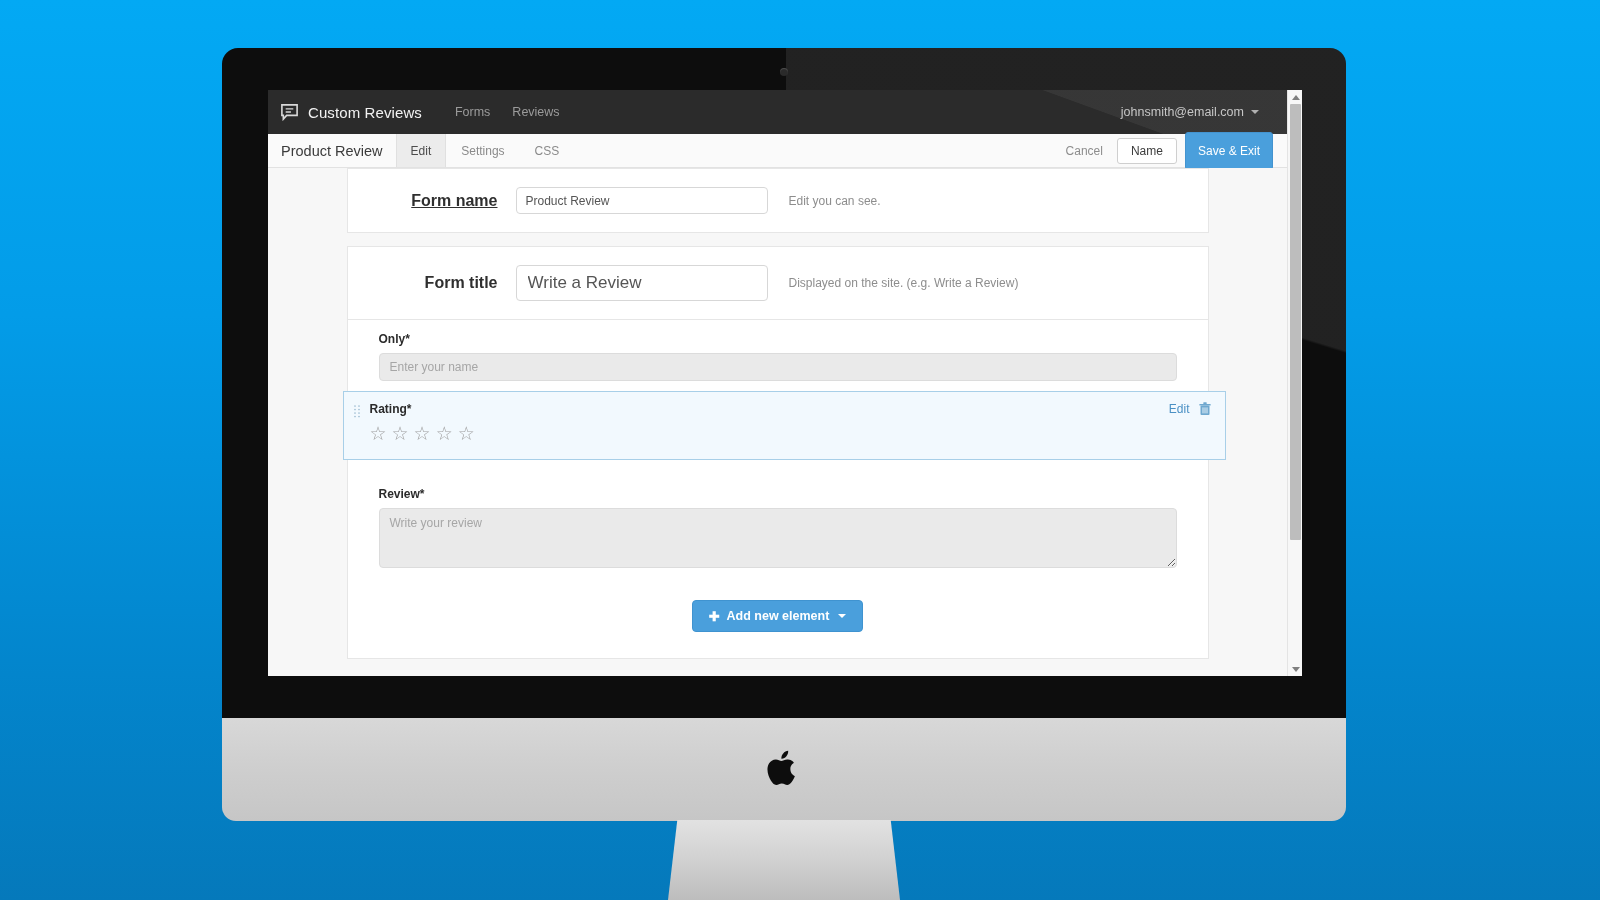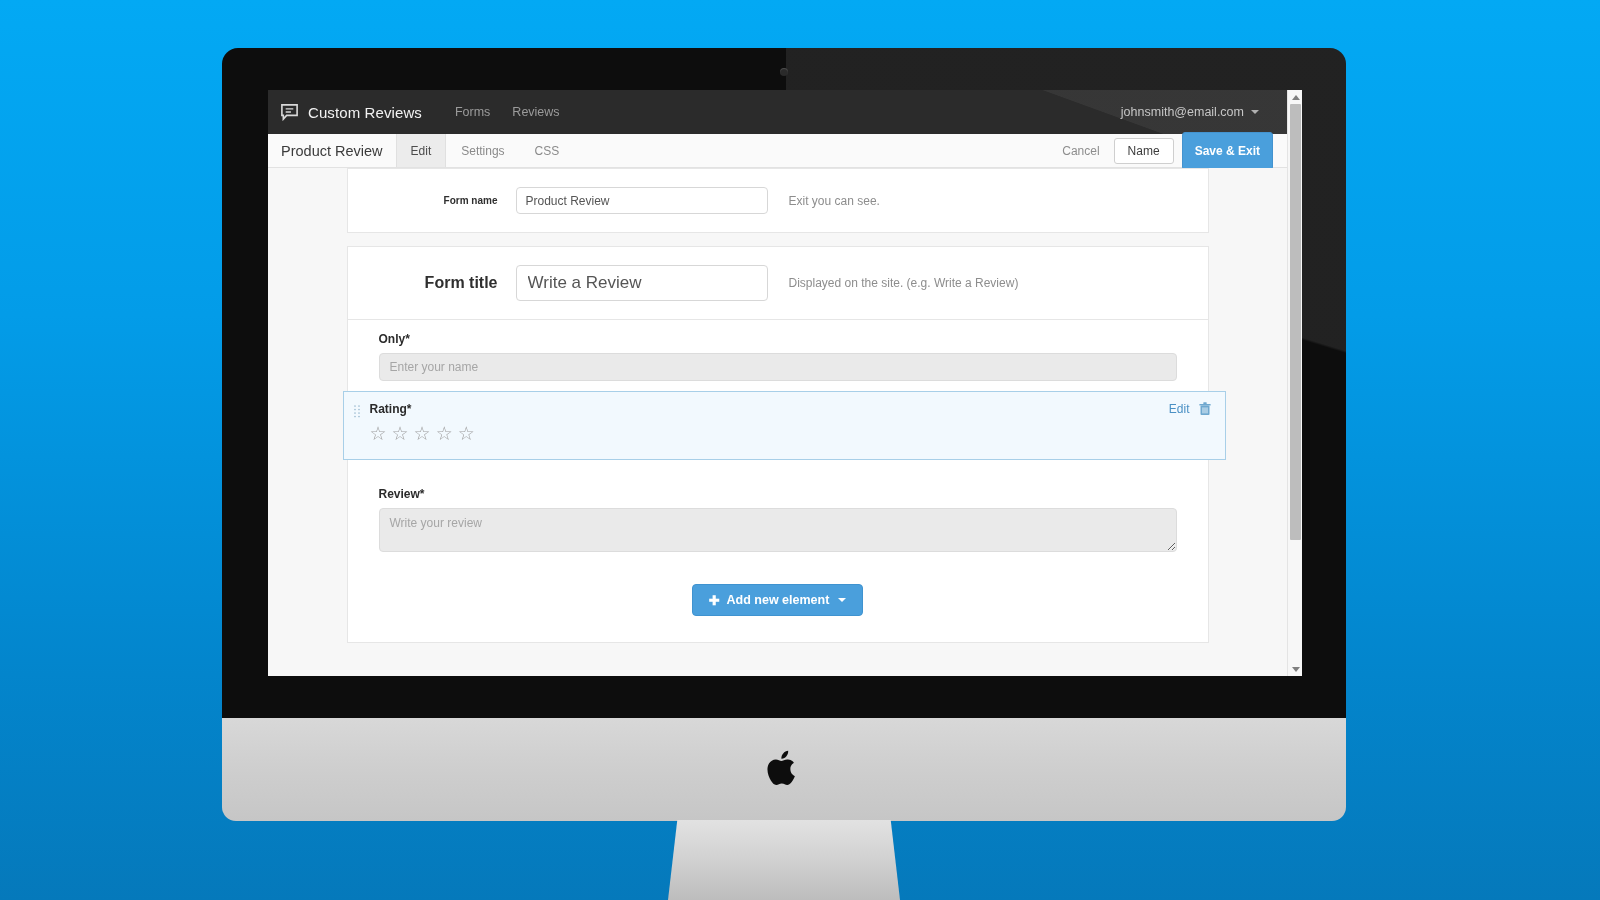--- a/index.html
+++ b/index.html
@@ -233,21 +233,21 @@
     background: #ffffff;
     border: 1px solid #cfcfcf;
     color: #3c3c3c;
     padding: 6px 13px;
   }
   .btn-primary {
     background: #4a9fdc;
     border: 1px solid #4393cf;
     color: #ffffff;
     padding: 12px 12px;
-    font-weight: bold;
+    font-weight: normal;
   }
 
   
   .canvas {
     position: relative;
     height: 508px;
     background: #f7f7f7;
     overflow: hidden;
   }
   .card-wrap {
@@ -267,21 +267,21 @@
     padding: 18px 0;
   }
   .meta-label {
     width: 168px;
     text-align: right;
     padding-right: 18px;
     box-sizing: border-box;
     color: #2f2f2f;
     font-weight: bold;
   }
-  .meta-label.sm { font-size: 10px; }
+  .meta-label.sm { font-size: 16px; text-decoration: underline; }
   .meta-label.lg { font-size: 16px; }
   .meta-input {
     box-sizing: border-box;
     border: 1px solid #d7d7d7;
     border-radius: 4px;
     background: #fff;
     color: #555;
     font-family: "Liberation Sans", sans-serif;
     outline: none;
   }
@@ -333,21 +333,21 @@
     padding: 0 10px;
     font-size: 12px;
     color: #555;
     font-family: "Liberation Sans", sans-serif;
     outline: none;
   }
   .field-textarea {
     display: block;
     box-sizing: border-box;
     width: 100%;
-    height: 44px;
+    height: 60px;
     background: #eaeaea;
     border: 1px solid #dcdcdc;
     border-radius: 4px;
     padding: 7px 10px;
     font-size: 12px;
     color: #555;
     font-family: "Liberation Sans", sans-serif;
     resize: vertical;
     outline: none;
   }
@@ -532,21 +532,21 @@
             </div>
           </div>
 
           <div class="canvas">
             <div class="card-wrap">
 
               <div class="panel">
                 <div class="meta-row">
                   <div class="meta-label sm">Form name</div>
                   <input class="meta-input sm" type="text" value="Product Review" style="">
-                  <div class="meta-help">Exit you can see.</div>
+                  <div class="meta-help">Edit you can see.</div>
                 </div>
               </div>
 
               <div class="panel spaced">
                 <div class="meta-row">
                   <div class="meta-label lg">Form title</div>
                   <input class="meta-input lg" type="text" value="Write a Review" style="">
                   <div class="meta-help">Displayed on the site. (e.g. Write a Review)</div>
                 </div>
               </div>

